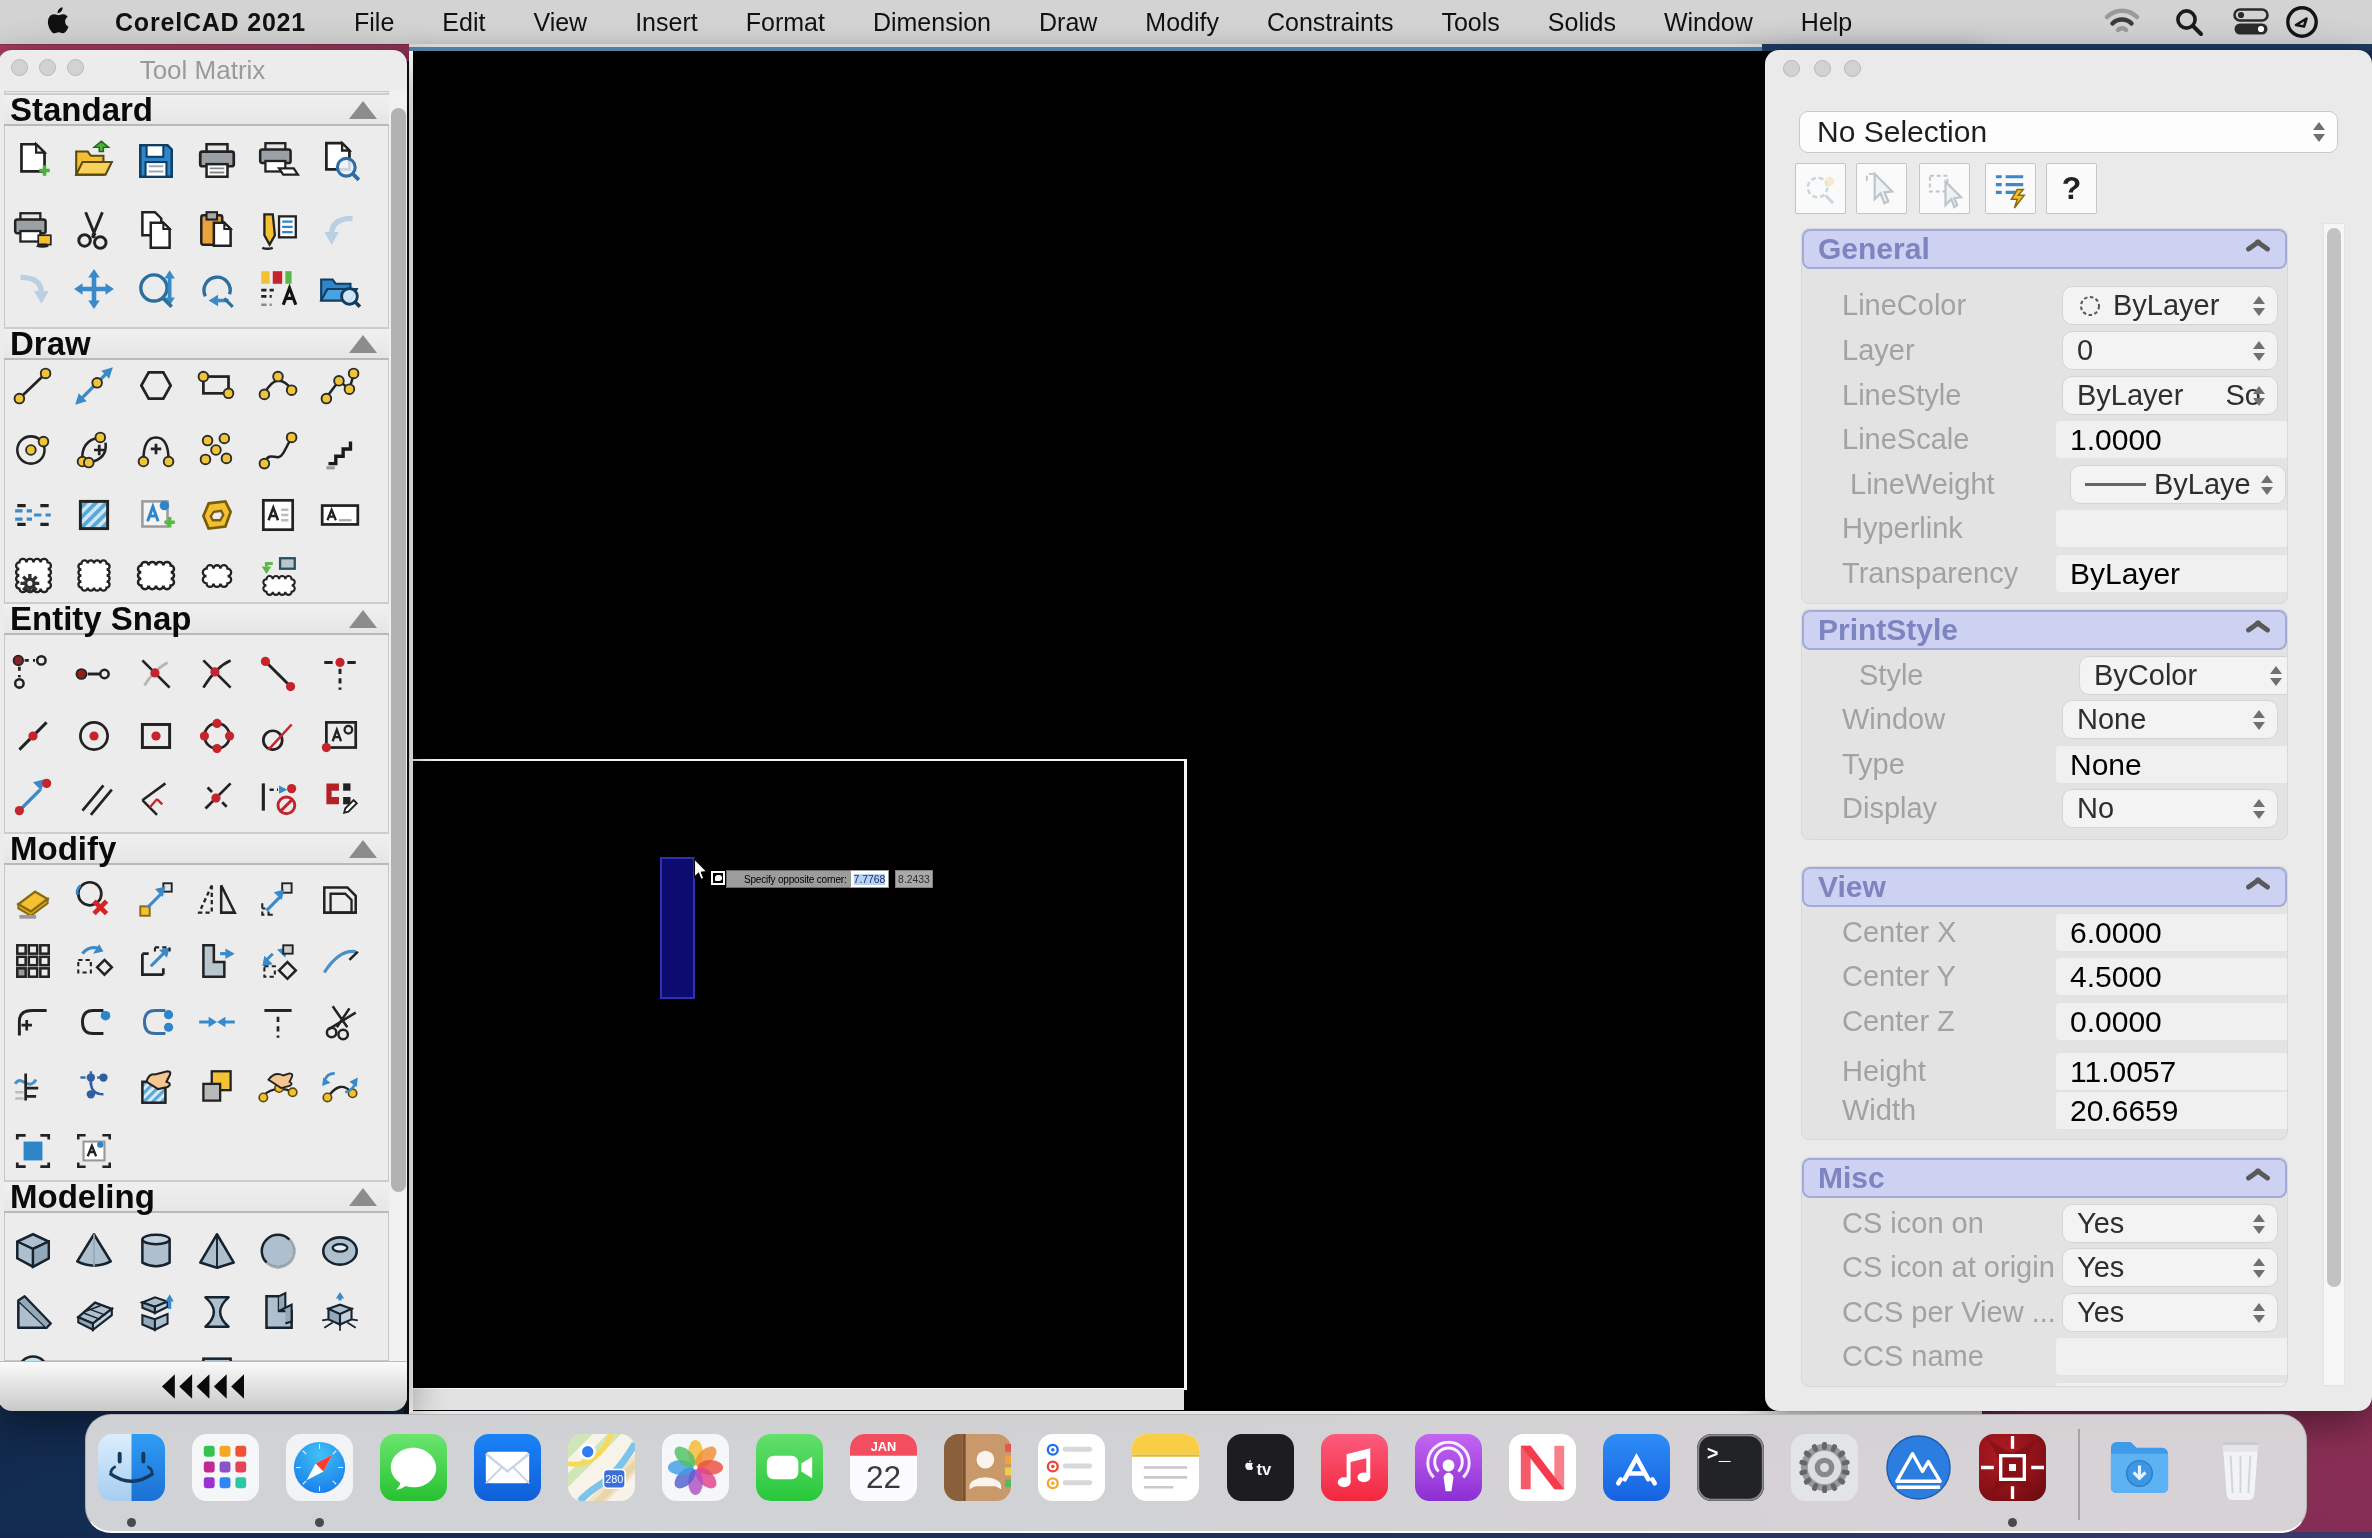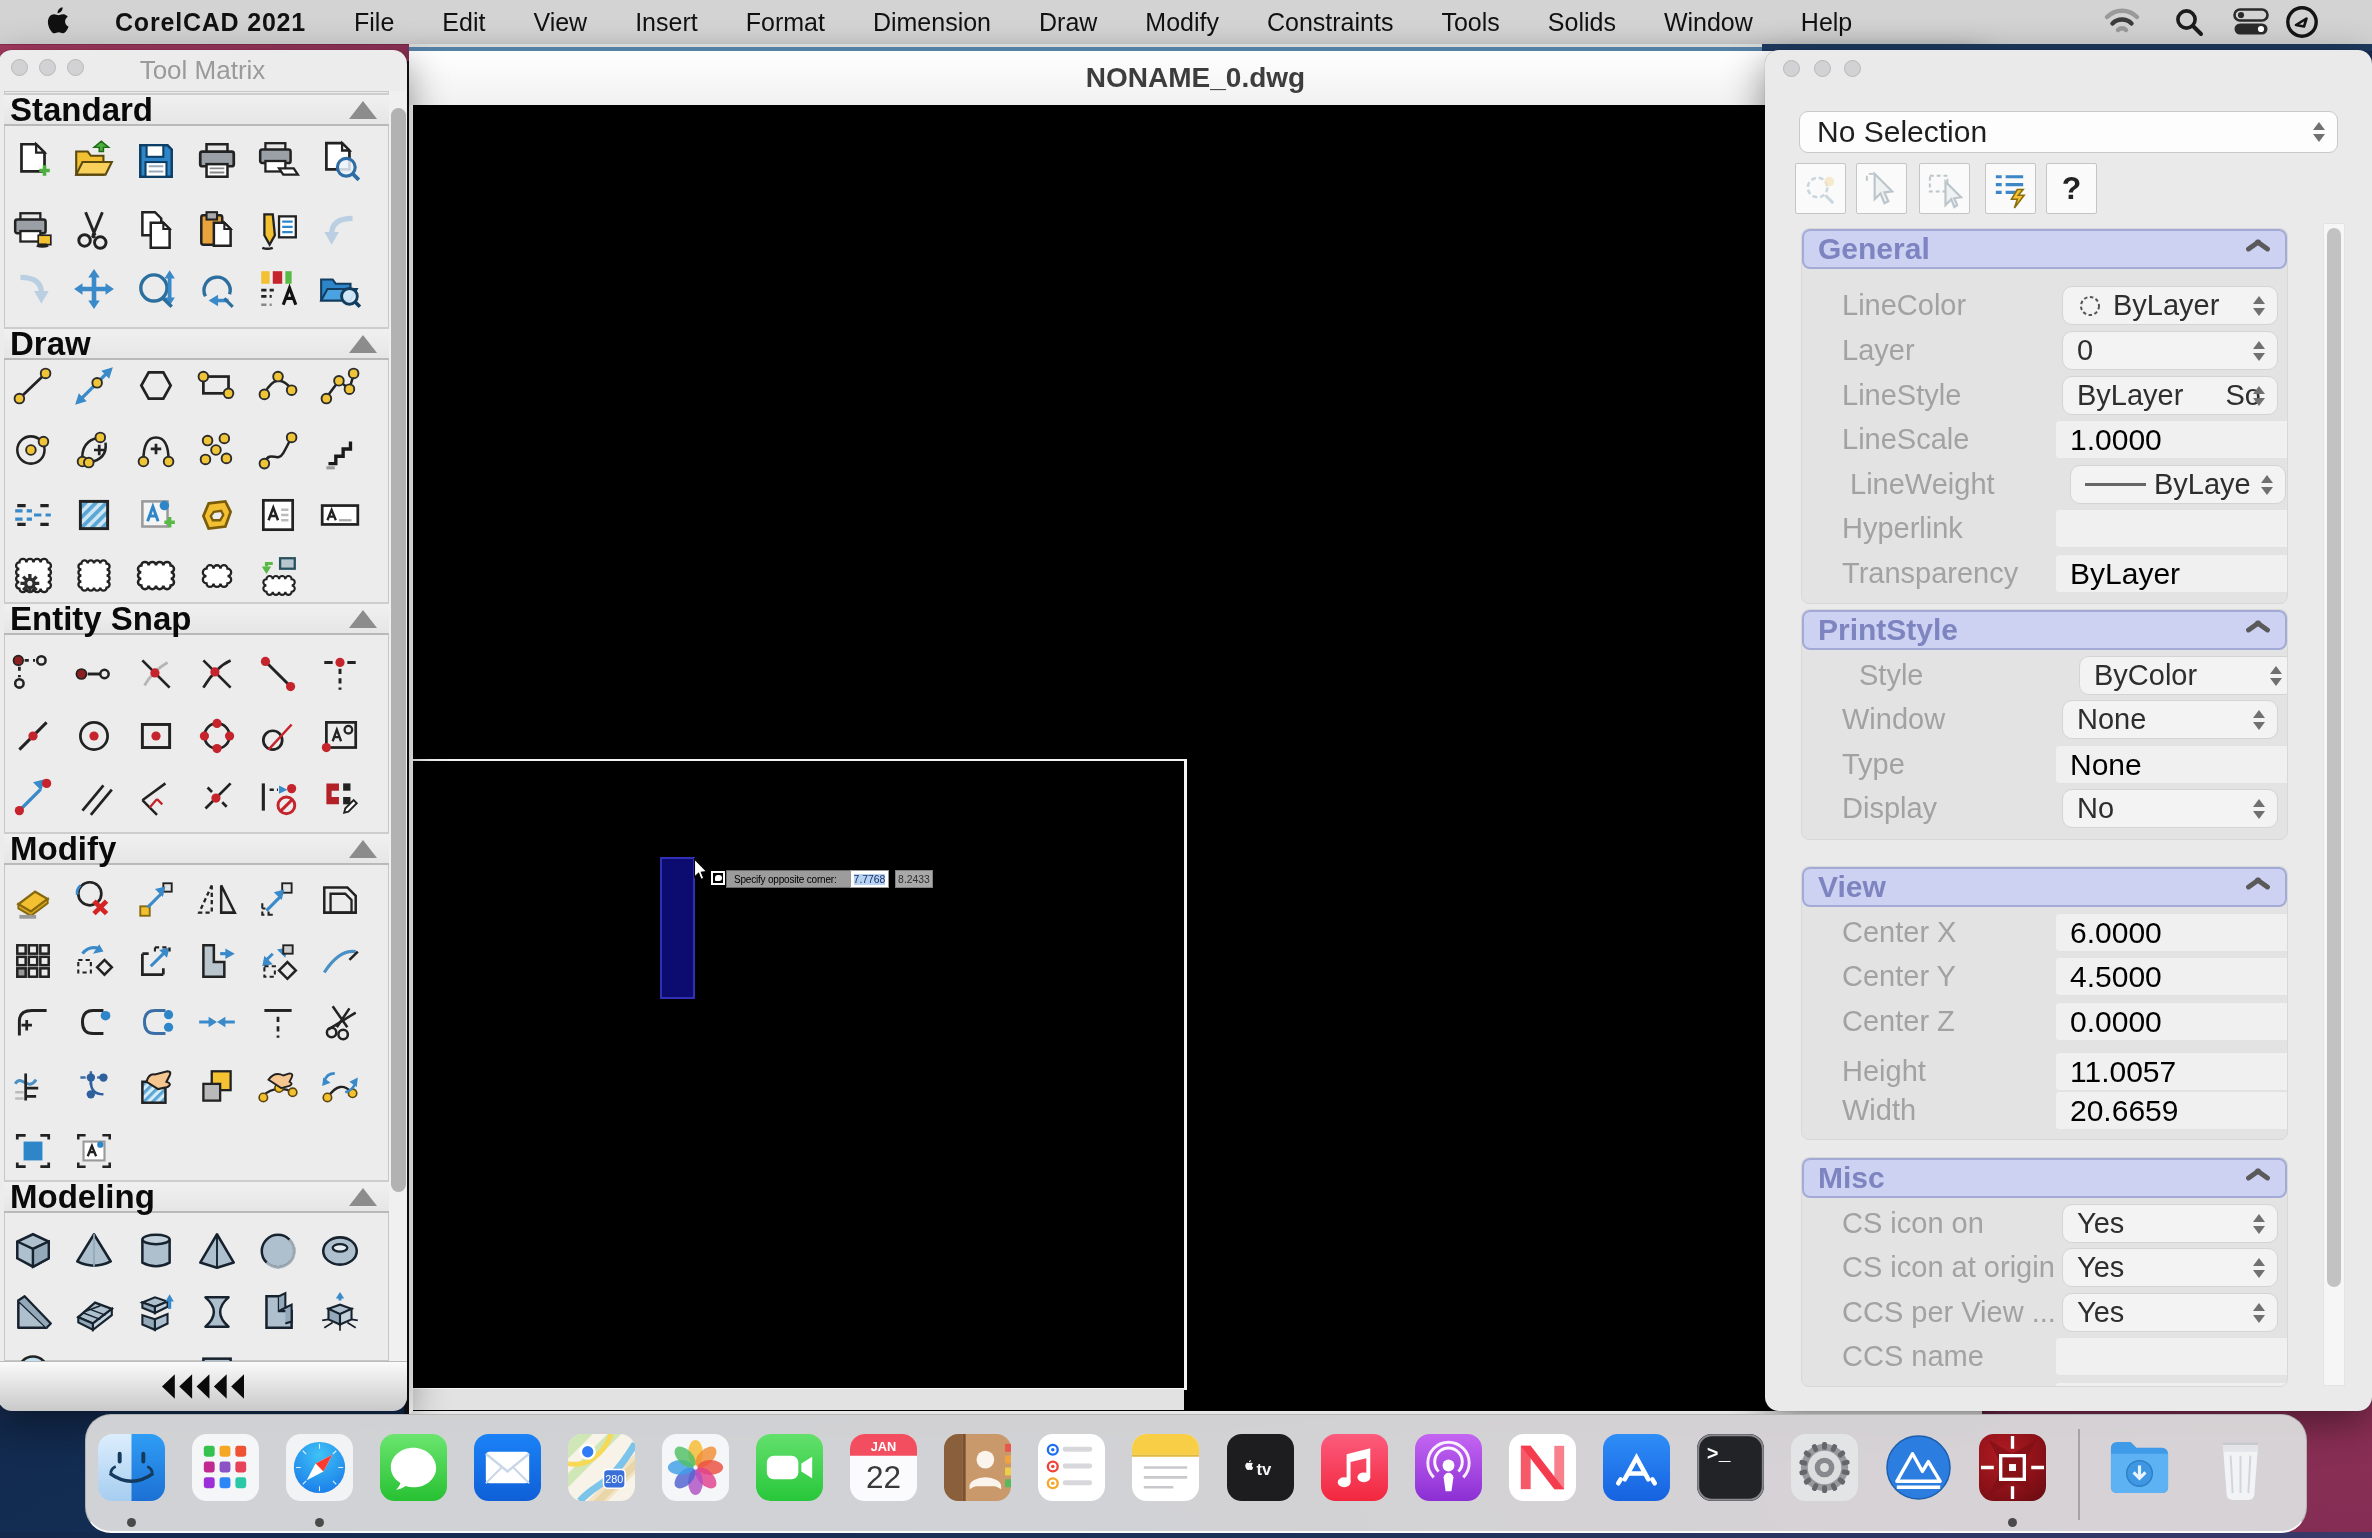--- a/index.html
+++ b/index.html
@@ -85,32 +85,31 @@
       <circle cx="17" cy="17" r="14.2" fill="none" stroke="#141414" stroke-width="3.4"></circle>
       <path d="M11 20 L21.5 13.5 L19 21.5 Z" fill="none" stroke="#141414" stroke-width="2.6" stroke-linejoin="round"></path>
     </svg>
 </div>
 
 <div class="abs" style="left:404px;top:61px;width:7px;height:1353px;background:#15151c"></div>
 
 <div id="mw" class="abs">
  <div class="abs" style="left:-4px;top:-3px;width:1573px;height:3px;background:#d8d9da"></div>
  <div class="blue"></div>
- <div class="tbar">NONAME_0.dwg</div>
  <div class="abs" style="left:0;top:712px;width:772px;height:2px;background:#f2f2f2"></div>
  <div class="abs" style="left:771px;top:712px;width:3px;height:631px;background:#f4f4f4"></div>
  <div class="abs" style="left:0;top:1341px;width:771px;height:22px;background:#e2e2e2;border-top:1px solid #f8f8f8"></div>
  <div class="abs" style="left:247px;top:810px;width:35px;height:142px;background:#0b0b70;border:2px solid #3030b4"></div>
  <svg class="abs" style="left:280px;top:811px" width="16" height="25" viewBox="0 0 16 25">
       <path d="M1.5 1 L1.5 19 L5.6 15.2 L8 21.5 L10.8 20.3 L8.3 14.2 L13.8 13.6 Z" fill="#fff" stroke="#000" stroke-width="1.1"></path>
     </svg>
  <div class="abs" style="left:298px;top:824px;width:14px;height:14px;background:#000;border:2px solid #fff">
       <div style="position:absolute;left:2px;top:2px;width:7px;height:6px;background:#fff;border-radius:3px 3px 3px 1px"></div>
     </div>
- <div class="abs" style="left:313px;top:823px;width:131px;height:18px;background:#9c9c9c;border:1px solid #6a6a6a;font-size:10px;color:#000;display:flex;align-items:center;padding-left:7px;letter-spacing:-0.2px;white-space:nowrap">Specify opposite corner:</div>
+ <div class="abs" style="left:313px;top:823px;width:131px;height:18px;background:#9c9c9c;border:1px solid #6a6a6a;font-size:10px;color:#000;display:flex;align-items:center;padding-left:17px;letter-spacing:-0.2px;white-space:nowrap">Specify opposite corner:</div>
  <div class="abs" style="left:437px;top:823px;width:39px;height:18px;background:#fff;border:1px solid #999;font-size:10.4px;display:flex;align-items:center;justify-content:center">
       <span style="background:#b8d3f2;color:#1a2f66">7.7768</span>
     </div>
  <div class="abs" style="left:482px;top:823px;width:38px;height:18px;background:#a9a9a9;border:1px solid #808080;font-size:10.4px;color:#2e2e2e;display:flex;align-items:center;justify-content:center">8.2433</div>
 </div>
 
 <div id="tm" class="abs win">
  <div class="tl abs" style="left:13px;top:9px"></div>
     <div class="tl abs" style="left:41px;top:9px"></div>
     <div class="tl abs" style="left:69px;top:9px"></div>

